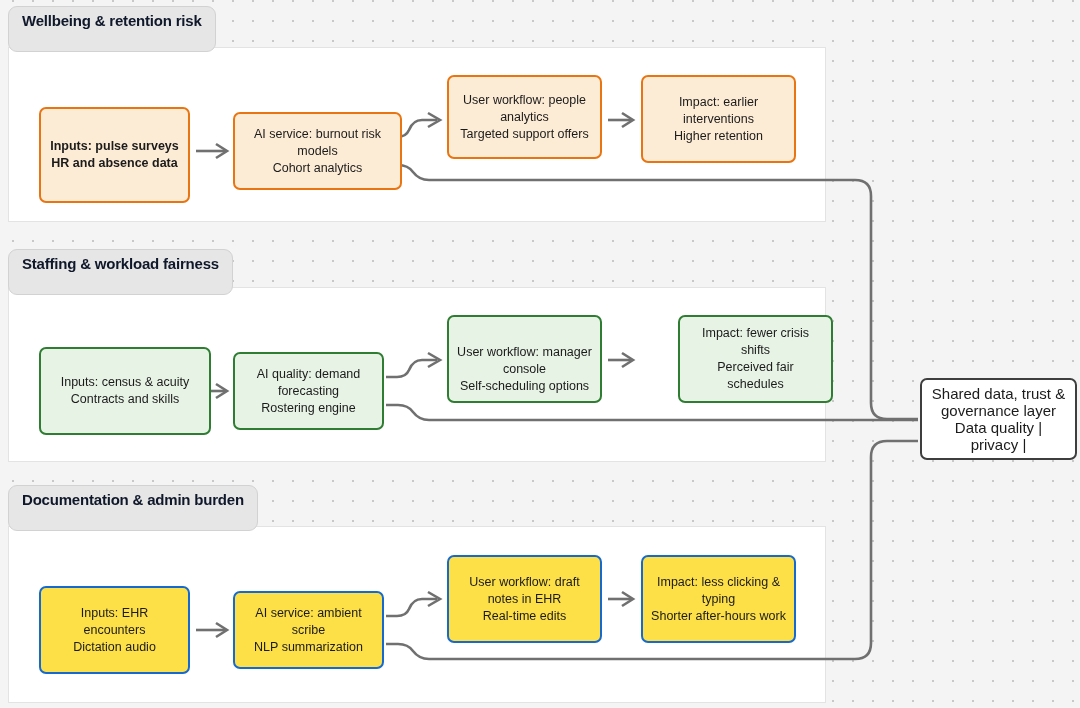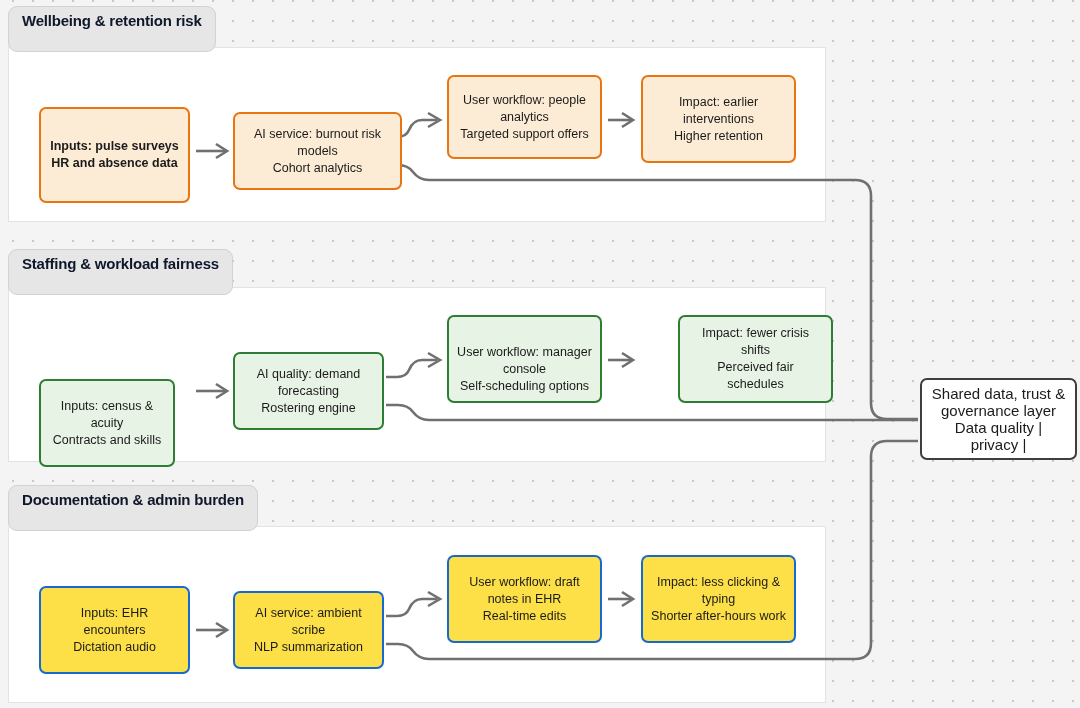--- a/index.html
+++ b/index.html
@@ -106,21 +106,21 @@
   <span>
     <span>Impact: earlier</span>
     <span>interventions</span>
     <span>Higher retention</span>
   </span>
 </div>
 
 <div class="section-header" style="top:249px;text-align:center;">Staffing &amp; workload fairness</div>
 <div class="panel" style="top:287px;height:175px;"></div>
 
-<div class="node n-green" style="left:39px;top:347px;width:136px;height:88px;margin-top:32px;">
+<div class="node n-green" style="left:39px;top:347px;width:172px;height:88px;">
   <span>
     <span>Inputs: census &amp; acuity</span>
     <span>Contracts and skills</span>
   </span>
 </div>
 
 <div class="node n-green" style="left:233px;top:352px;width:151px;height:78px;">
   <span>
     <span>AI quality: demand</span>
     <span>forecasting</span>

